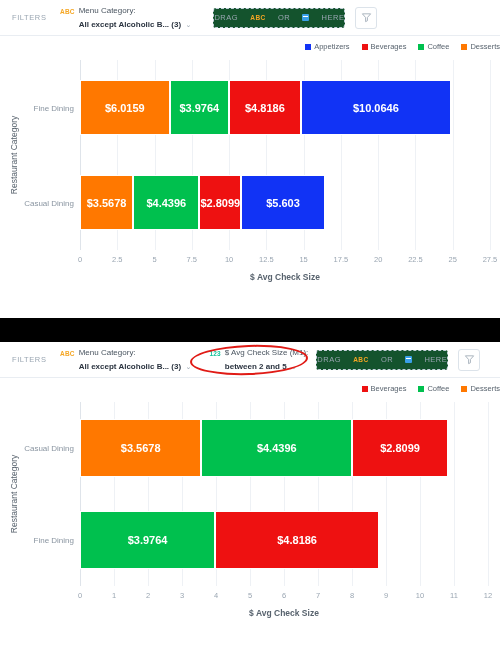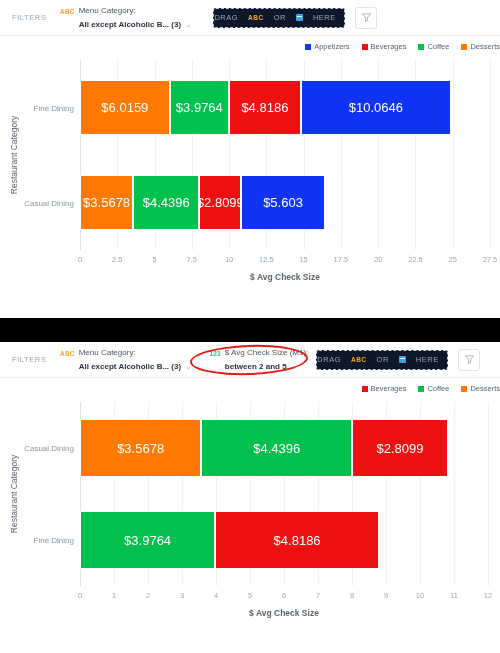--- a/index.html
+++ b/index.html
@@ -53,26 +53,26 @@
   .pill-title { font-size: 8px; color: #4a5560; }
   .pill-value { font-size: 8px; color: #2b3440; font-weight: bold; }
   .caret { color: #9aa6b2; font-size: 7px; font-weight: normal; }
 
   .dropzone {
     border: 1px dashed #c6d2de;
     border-radius: 3px;
     height: 20px;
     display: flex;
     align-items: center;
-    justify-content: flex-start;
+    justify-content: space-between;
     gap: 10px;
     font-size: 7.5px;
     letter-spacing: 0.5px;
     color: #9aa6b2;
-    background: #0f172a;
+    background: #14532d;
   }
   #dropzone-top { width: 132px; margin-left: 22px; }
   #dropzone-bottom { width: 132px; margin-left: 8px; }
   .dz-abc { color: #f5a623; font-weight: bold; font-size: 6.5px; }
   .dz-cal {
     display: inline-block; width: 7px; height: 7px;
     background: #3aa0e8; border-radius: 1px; position: relative;
   }
   .dz-cal::before {
     content: ""; position: absolute; top: 1.5px; left: 1px; right: 1px;
@@ -155,21 +155,21 @@
     white-space: nowrap;
     margin-left: 25px;
   }
   .bar-seg {
     position: absolute;
     border: 1px solid #ffffff;
     display: flex; align-items: center; justify-content: center;
     overflow: hidden;
   }
   .bar-val {
-    font-size: 13px; font-weight: normal; color: #ffffff;
+    font-size: 11px; font-weight: bold; color: #ffffff;
     white-space: nowrap;
   }
 </style>
 </head>
 <body>
 
 <div class="panel" id="panel-top">
 
   <div class="filter-bar" id="filter-bar-top">
     <div class="filters-label">FILTERS</div>

